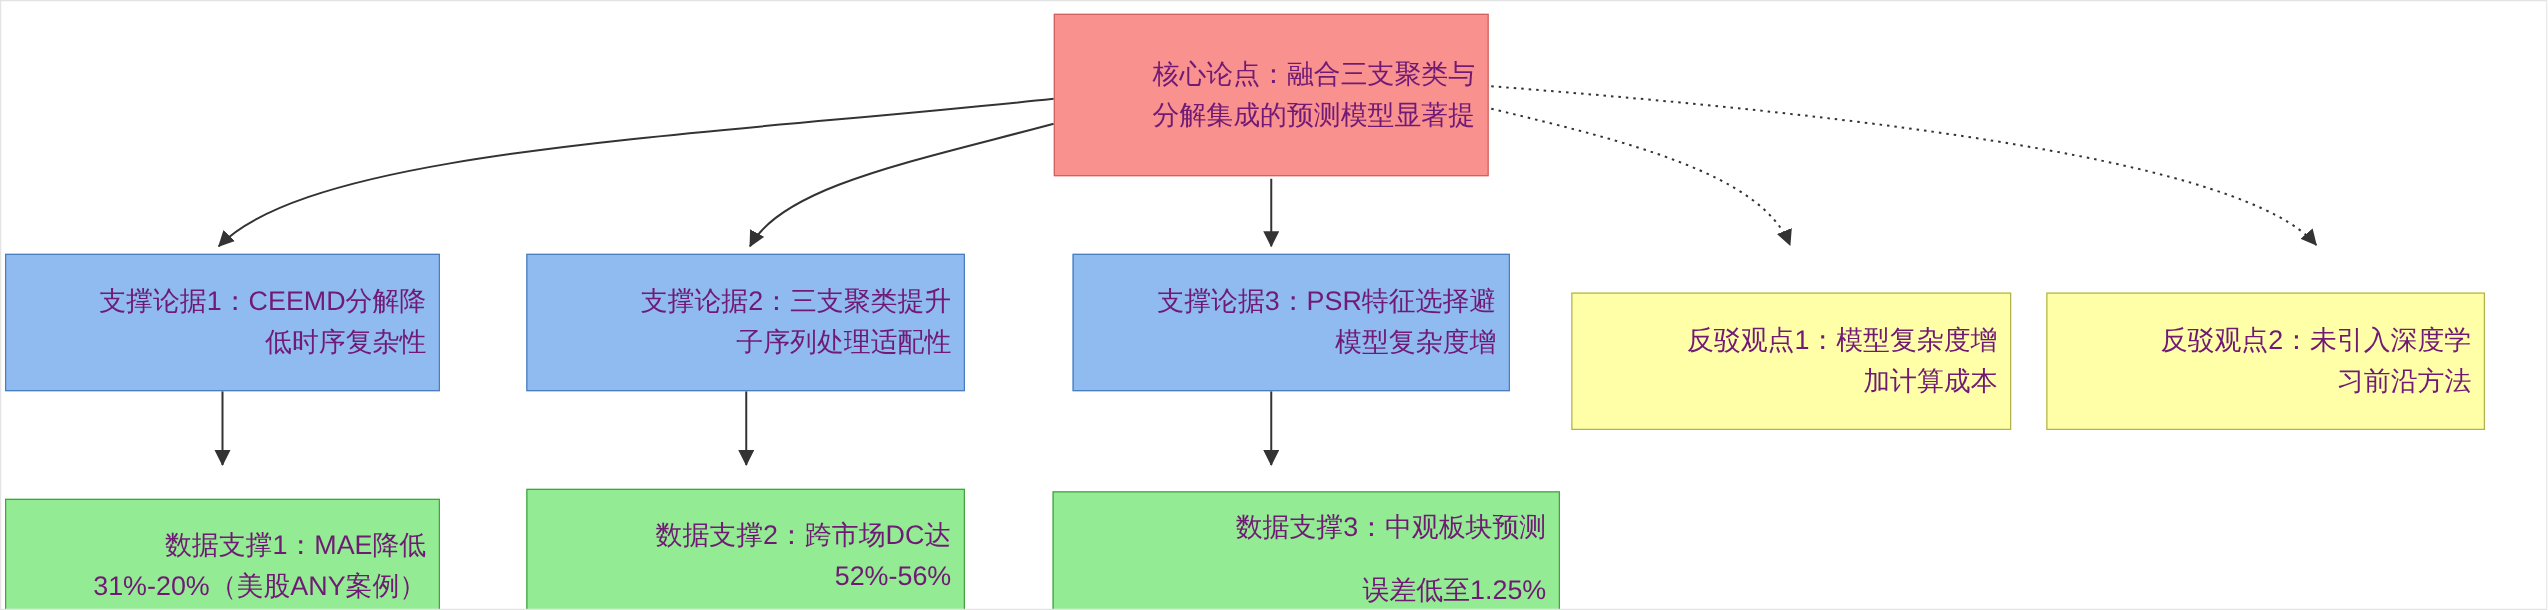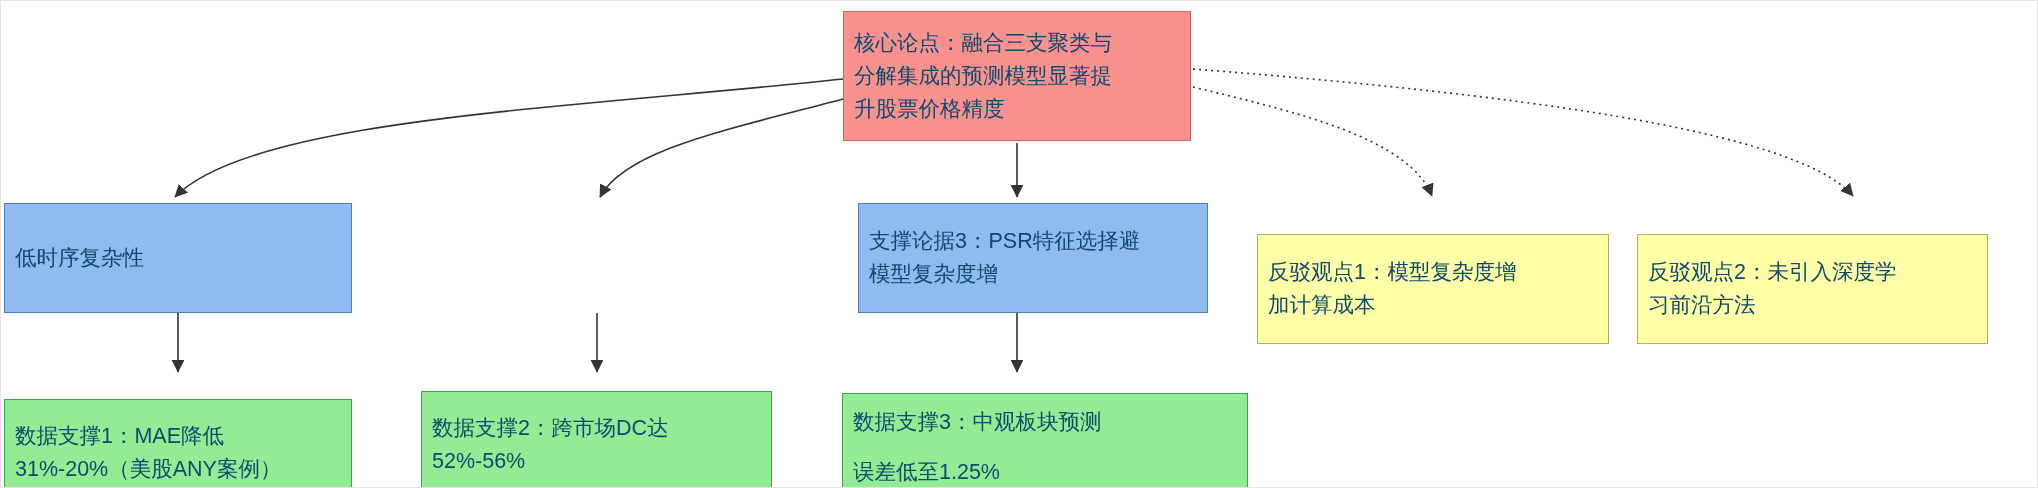--- a/index.html
+++ b/index.html
@@ -22,26 +22,26 @@
     left: 0; top: 0;
     width: 2038px; height: 488px;
     pointer-events: none;
   }
   .node {
     position: absolute;
     box-sizing: border-box;
     border: 1px solid #888;
     display: flex;
     flex-direction: column;
-    align-items: flex-start;
+    align-items: flex-end;
     justify-content: center;
     text-align: center;
     font-size: 21.5px;
     line-height: 33px;
-    color: #0c4a6e;
+    color: #701a75;
     padding: 4px 10px;
   }
   .node .line { white-space: nowrap; }
   .node.core    { background: var(--core-fill, #f9918f);    border-color: var(--core-border, #cf6361); }
   .node.support { background: var(--support-fill, #8fbbf0); border-color: var(--support-border, #4a7ebf); }
   .node.counter { background: var(--counter-fill, #ffffa8); border-color: var(--counter-border, #b2b24d); margin-top: 31px; }
   .node.data    { background: var(--data-fill, #93eb93);    border-color: var(--data-border, #44a244); }
   .edge { stroke: var(--edge, #333333); stroke-width: 1.6; fill: none; }
   .edge.dotted { stroke-dasharray: 2 4; }
 </style>
@@ -62,27 +62,31 @@
     <path class="edge dotted" d="M 1192 86 C 1300 112, 1408 138, 1431 195" marker-end="url(#arrowhead)"></path>
     <path class="edge dotted" d="M 1192 68 C 1500 92, 1795 128, 1852 195" marker-end="url(#arrowhead)"></path>
     <path class="edge" d="M 177 312 L 177 371" marker-end="url(#arrowhead)"></path>
     <path class="edge" d="M 596 312 L 596 371" marker-end="url(#arrowhead)"></path>
     <path class="edge" d="M 1016 312 L 1016 371" marker-end="url(#arrowhead)"></path>
   </svg>
 
   <div class="node core" style="left:842px; top:10px; width:348px; height:130px;">
     <div class="line">核心论点：融合三支聚类与</div>
     <div class="line">分解集成的预测模型显著提</div>
-    <div class="line">升股票价格精度</div>
   </div>
 
   <div class="node support" style="left:3px; top:202px; width:348px; height:110px;">
+    <div class="line">支撑论据1：CEEMD分解降</div>
     <div class="line">低时序复杂性</div>
   </div>
 
+  <div class="node support" style="left:420px; top:202px; width:351px; height:110px;">
+    <div class="line">支撑论据2：三支聚类提升</div>
+    <div class="line">子序列处理适配性</div>
+  </div>
 
   <div class="node support" style="left:841px; top:202px; width:350px; height:110px;margin-left:16px;">
     <div class="line">支撑论据3：PSR特征选择避</div>
     <div class="line">模型复杂度增</div>
   </div>
 
   <div class="node counter" style="left:1256px; top:202px; width:352px; height:110px;">
     <div class="line">反驳观点1：模型复杂度增</div>
     <div class="line">加计算成本</div>
   </div>

